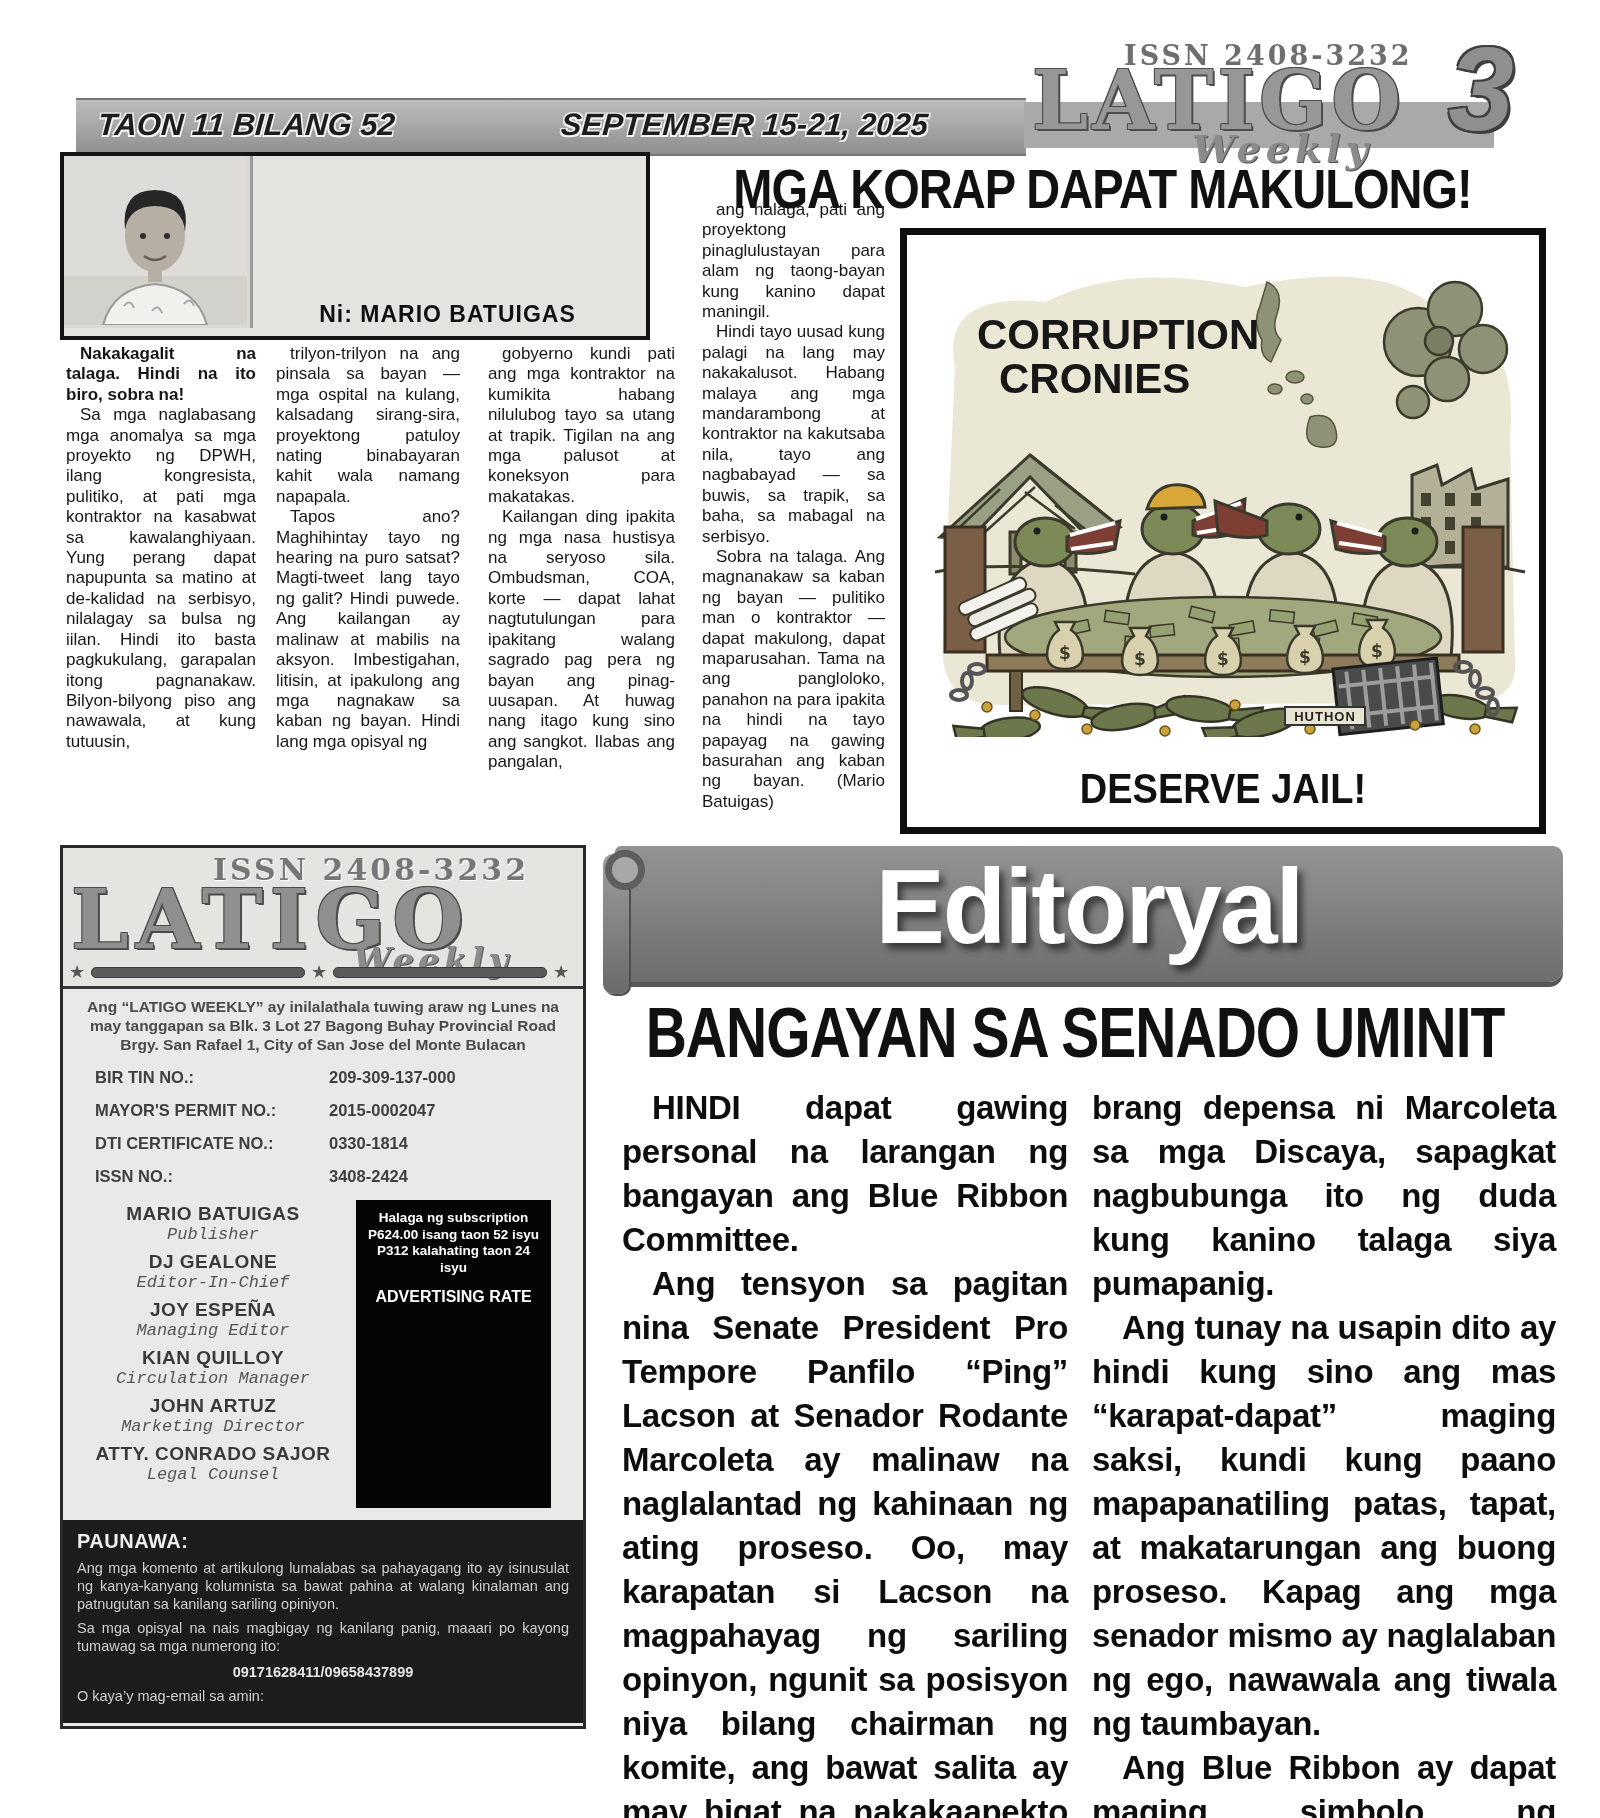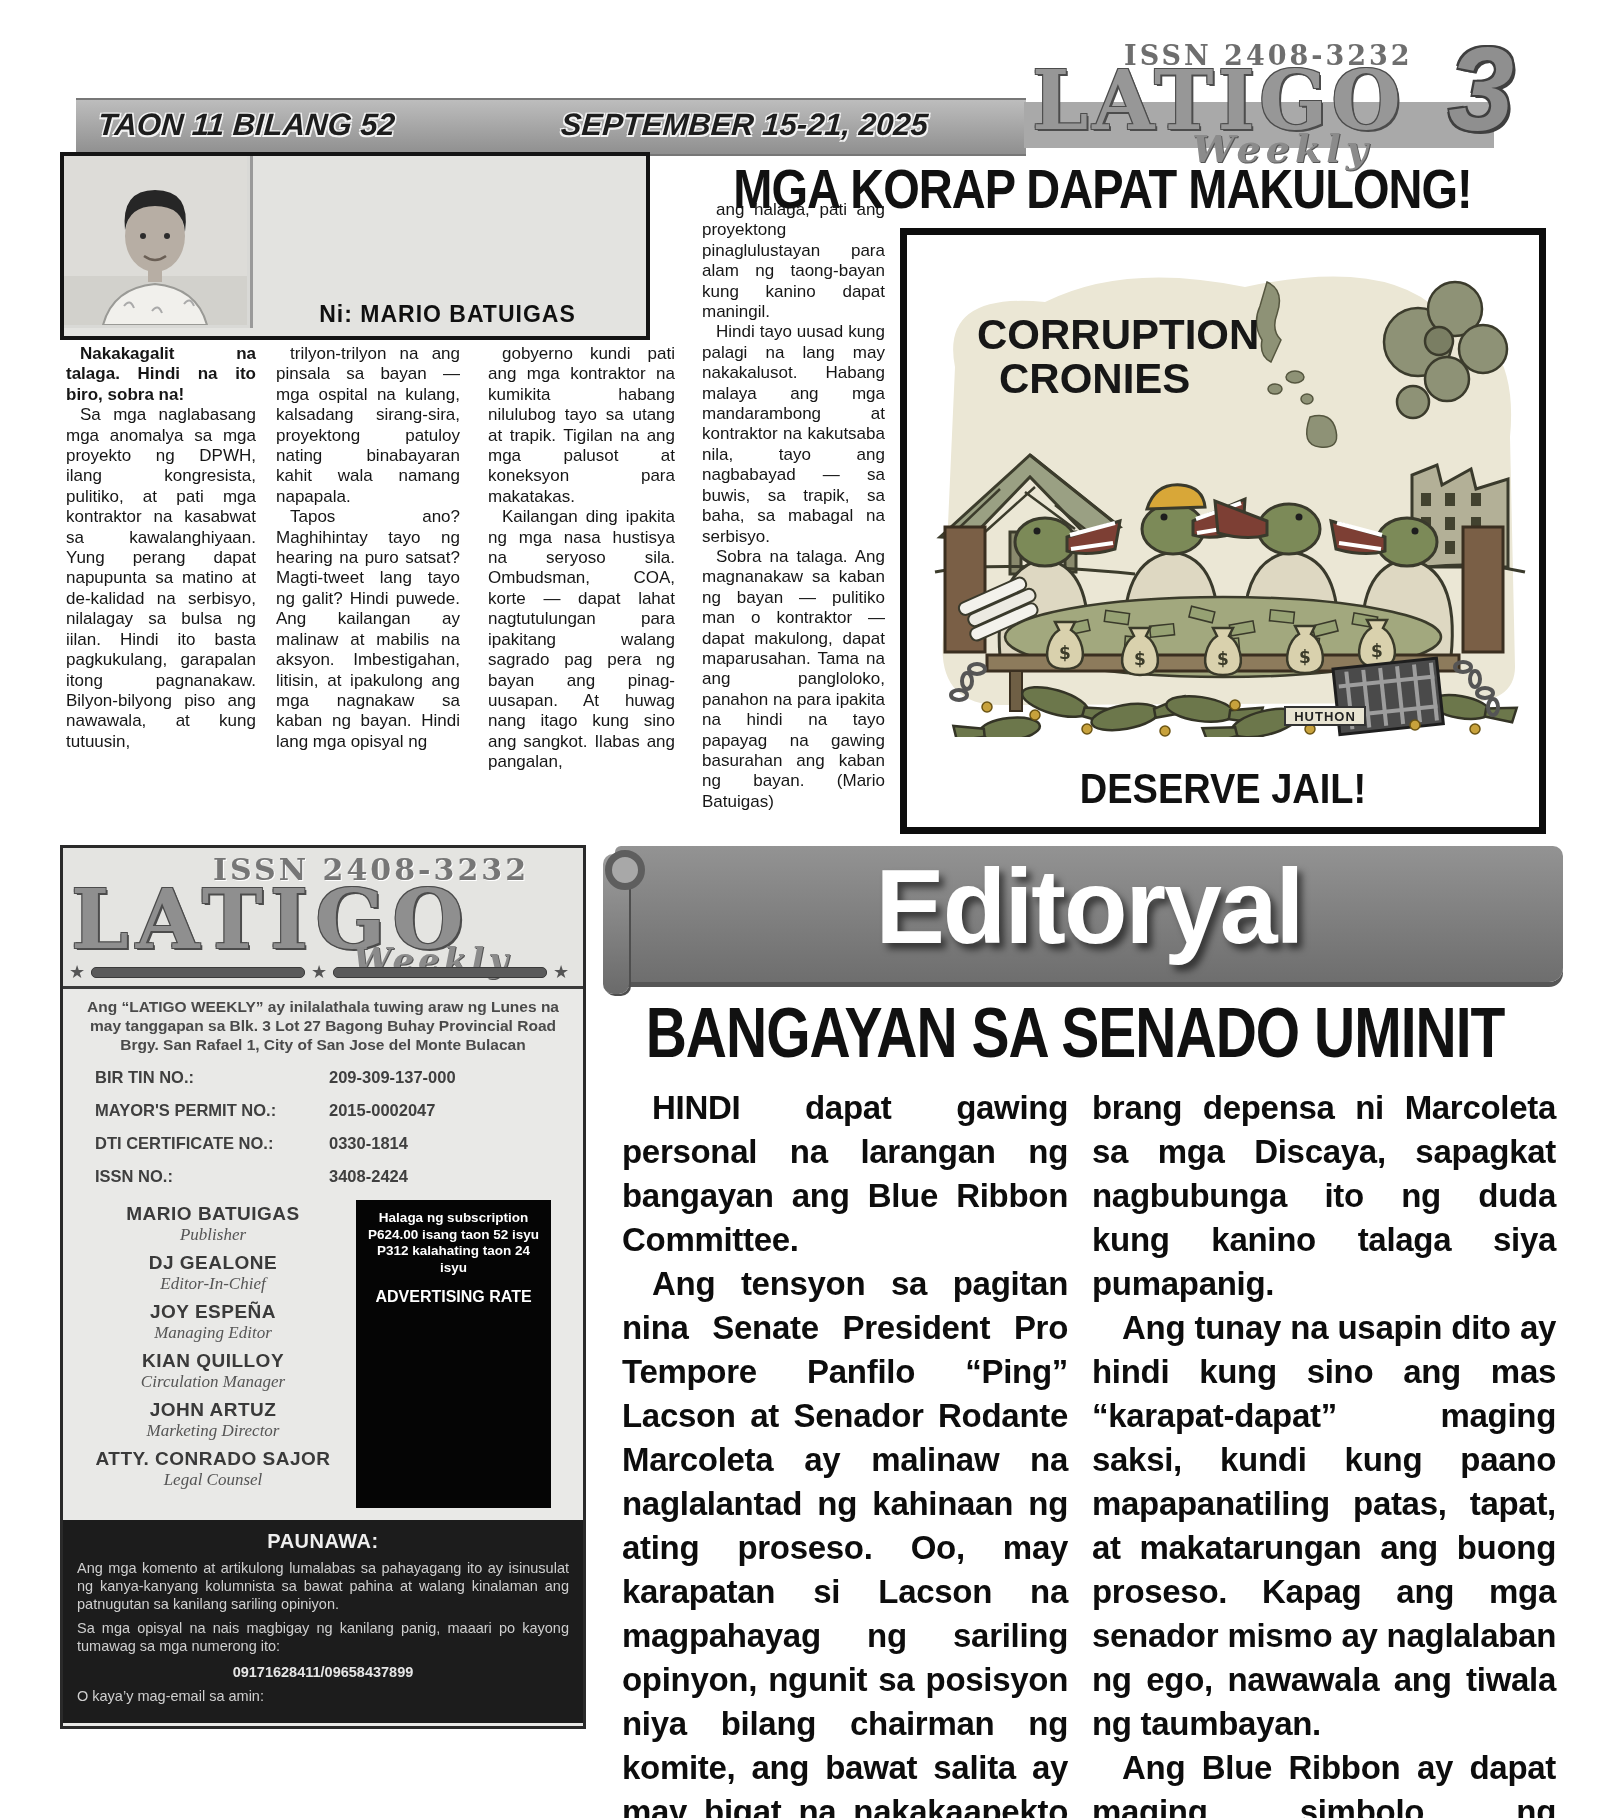--- a/index.html
+++ b/index.html
@@ -68,29 +68,29 @@
         font-weight:bold;font-size:34px;color:#8b8b8b;letter-spacing:4px;text-shadow:1px 1px 0 #555;}
   .mh-logo .starbar{position:absolute;left:6px;bottom:4px;width:500px;height:20px;display:flex;align-items:center;gap:6px;color:#555;font-size:18px;}
   .mh-logo .starbar .bar{flex:1;height:9px;background:#5a5a5a;border-radius:5px;border:1px solid #3a3a3a;}
   .mh-pubinfo{padding:8px 14px 4px;font-size:15.5px;line-height:19px;font-weight:bold;color:#4a4a4a;text-align:center;}
   .mh-reg{padding:6px 28px 0;}
   .mh-reg .row{position:relative;height:33px;font-weight:bold;color:#3f3f3f;font-size:16.5px;}
   .mh-reg .lab{position:absolute;left:4px;top:4px;}
   .mh-reg .val{position:absolute;left:238px;top:4px;}
   .mh-staff{position:absolute;left:10px;top:348px;width:280px;text-align:center;}
   .mh-staff .nm{font-weight:bold;font-size:19px;color:#3a3a3a;letter-spacing:.5px;margin-top:7px;}
-  .mh-staff .rl{font-family:Liberation Serif, serif;font-style:italic;font-size:17px;color:#555;}
+  .mh-staff .rl{font-family:Liberation Mono, monospace;font-style:italic;font-size:17px;color:#555;}
   .subbox{position:absolute;left:293px;top:352px;width:195px;height:308px;background:#050505;color:#fff;
         padding:10px 10px;box-sizing:border-box;font-weight:bold;}
   .subbox .intro{font-size:13.5px;line-height:16.5px;text-align:center;}
   .subbox .adr{font-size:16px;text-align:center;margin:12px 0 10px;}
   .subbox .rates{font-size:13px;line-height:16.5px;text-align:left;}
   .paunawa{position:absolute;left:0px;top:672px;width:520px;height:203px;background:#1c1c1c;color:#dcdcdc;
         box-sizing:border-box;padding:10px 14px;}
-  .paunawa .ttl{font-weight:bold;font-size:20px;color:#efefef;letter-spacing:.5px;text-align:center;}
+  .paunawa .ttl{font-weight:bold;font-size:20px;color:#efefef;letter-spacing:.5px;}
   .paunawa p{margin:6px 0 0;font-size:14.5px;line-height:18px;text-align:justify;color:#cfcfcf;}
   .paunawa .phones{text-align:center;font-weight:bold;margin-top:8px;color:#e6e6e6;}
 
   
   .edbanner{position:absolute;left:615px;top:846px;width:948px;height:136px;
         background:linear-gradient(#939393,#6e6e6e);border-radius:6px 10px 14px 10px;
         box-shadow:0 5px 0 #565656;}
   .edbanner .scrollbar{position:absolute;left:-12px;top:8px;width:26px;height:140px;background:linear-gradient(#9d9d9d,#6a6a6a);
         border-radius:10px;box-shadow:2px 2px 0 #4e4e4e;}
   .edbanner .curl{position:absolute;left:-10px;top:4px;width:26px;height:26px;border:7px solid #5e5e5e;border-radius:50%;background:#a8a8a8;}

